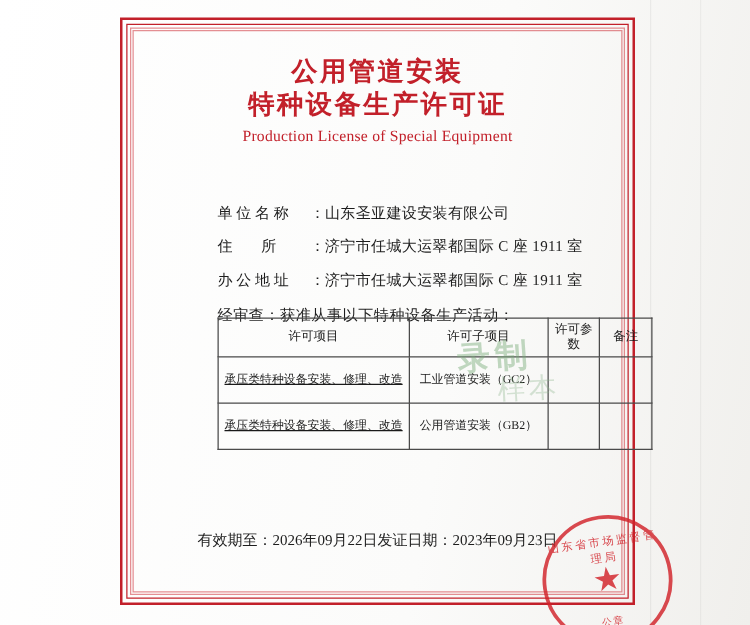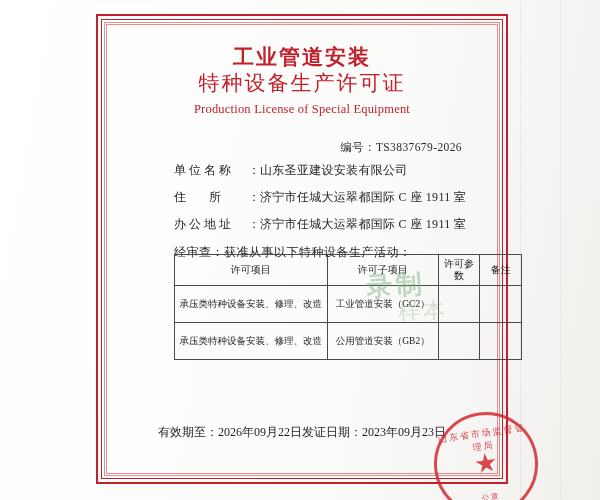--- a/index.html
+++ b/index.html
@@ -60,21 +60,21 @@
     font-size: 21px;
     letter-spacing: 2px;
     color: #c2202a;
     font-weight: bold;
     line-height: 26px;
   }
   .t-cn2 {
     font-size: 21px;
     letter-spacing: 2px;
     color: #c2202a;
-    font-weight: normal;
+    font-weight: bold;
     line-height: 27px;
   }
   .t-en1 {
     margin-top: 4px;
     font-size: 12.5px;
     color: #c2202a;
     line-height: 17px;
     letter-spacing: .2px;
   }
   .t-en2 {
@@ -155,20 +155,21 @@
     font-size: 10px;
   }
   .col-item { width: 44%; }
   .col-level { width: 32%; }
   .col-param { width: 12%; }
   .col-remark { width: 12%; }
   .td-item {
     text-align: left;
     padding-left: 5px;
     line-height: 12px;
+    text-decoration: underline;
   }
   .table tr.body-row td { height: 30px; }
 
   .issuer {
     position: absolute;
     left: 76px;
     top: 386px;
     font-size: 12px;
     color: #1d1d1d;
     letter-spacing: .3px;
@@ -272,28 +273,25 @@
 <div class="page">
   <div class="paper-shade"></div>
   <div class="fold"></div>
   <div class="fold2"></div>
 
   <div class="cert">
     <div class="cert-inner"></div>
     <div class="cert-inner2"></div>
 
     <div class="titles">
-      <div class="t-cn1">工业管道安装</div>
+      <div class="t-cn1">公用管道安装</div>
       <div class="t-cn2">特种设备生产许可证</div>
       <div class="t-en1">Production License of Special Equipment</div>
     </div>
 
-    <div class="serial">
-      <span>编号：</span><span>TS3837679-2026</span>
-    </div>
 
     <div class="fields">
       <div class="field">
         <span class="f-label">单位名称</span>
         <span class="f-colon">：</span>
         <span class="f-value">山东圣亚建设安装有限公司</span>
       </div>
       <div class="field">
         <span class="f-label spread">住  所</span>
         <span class="f-colon">：</span>

